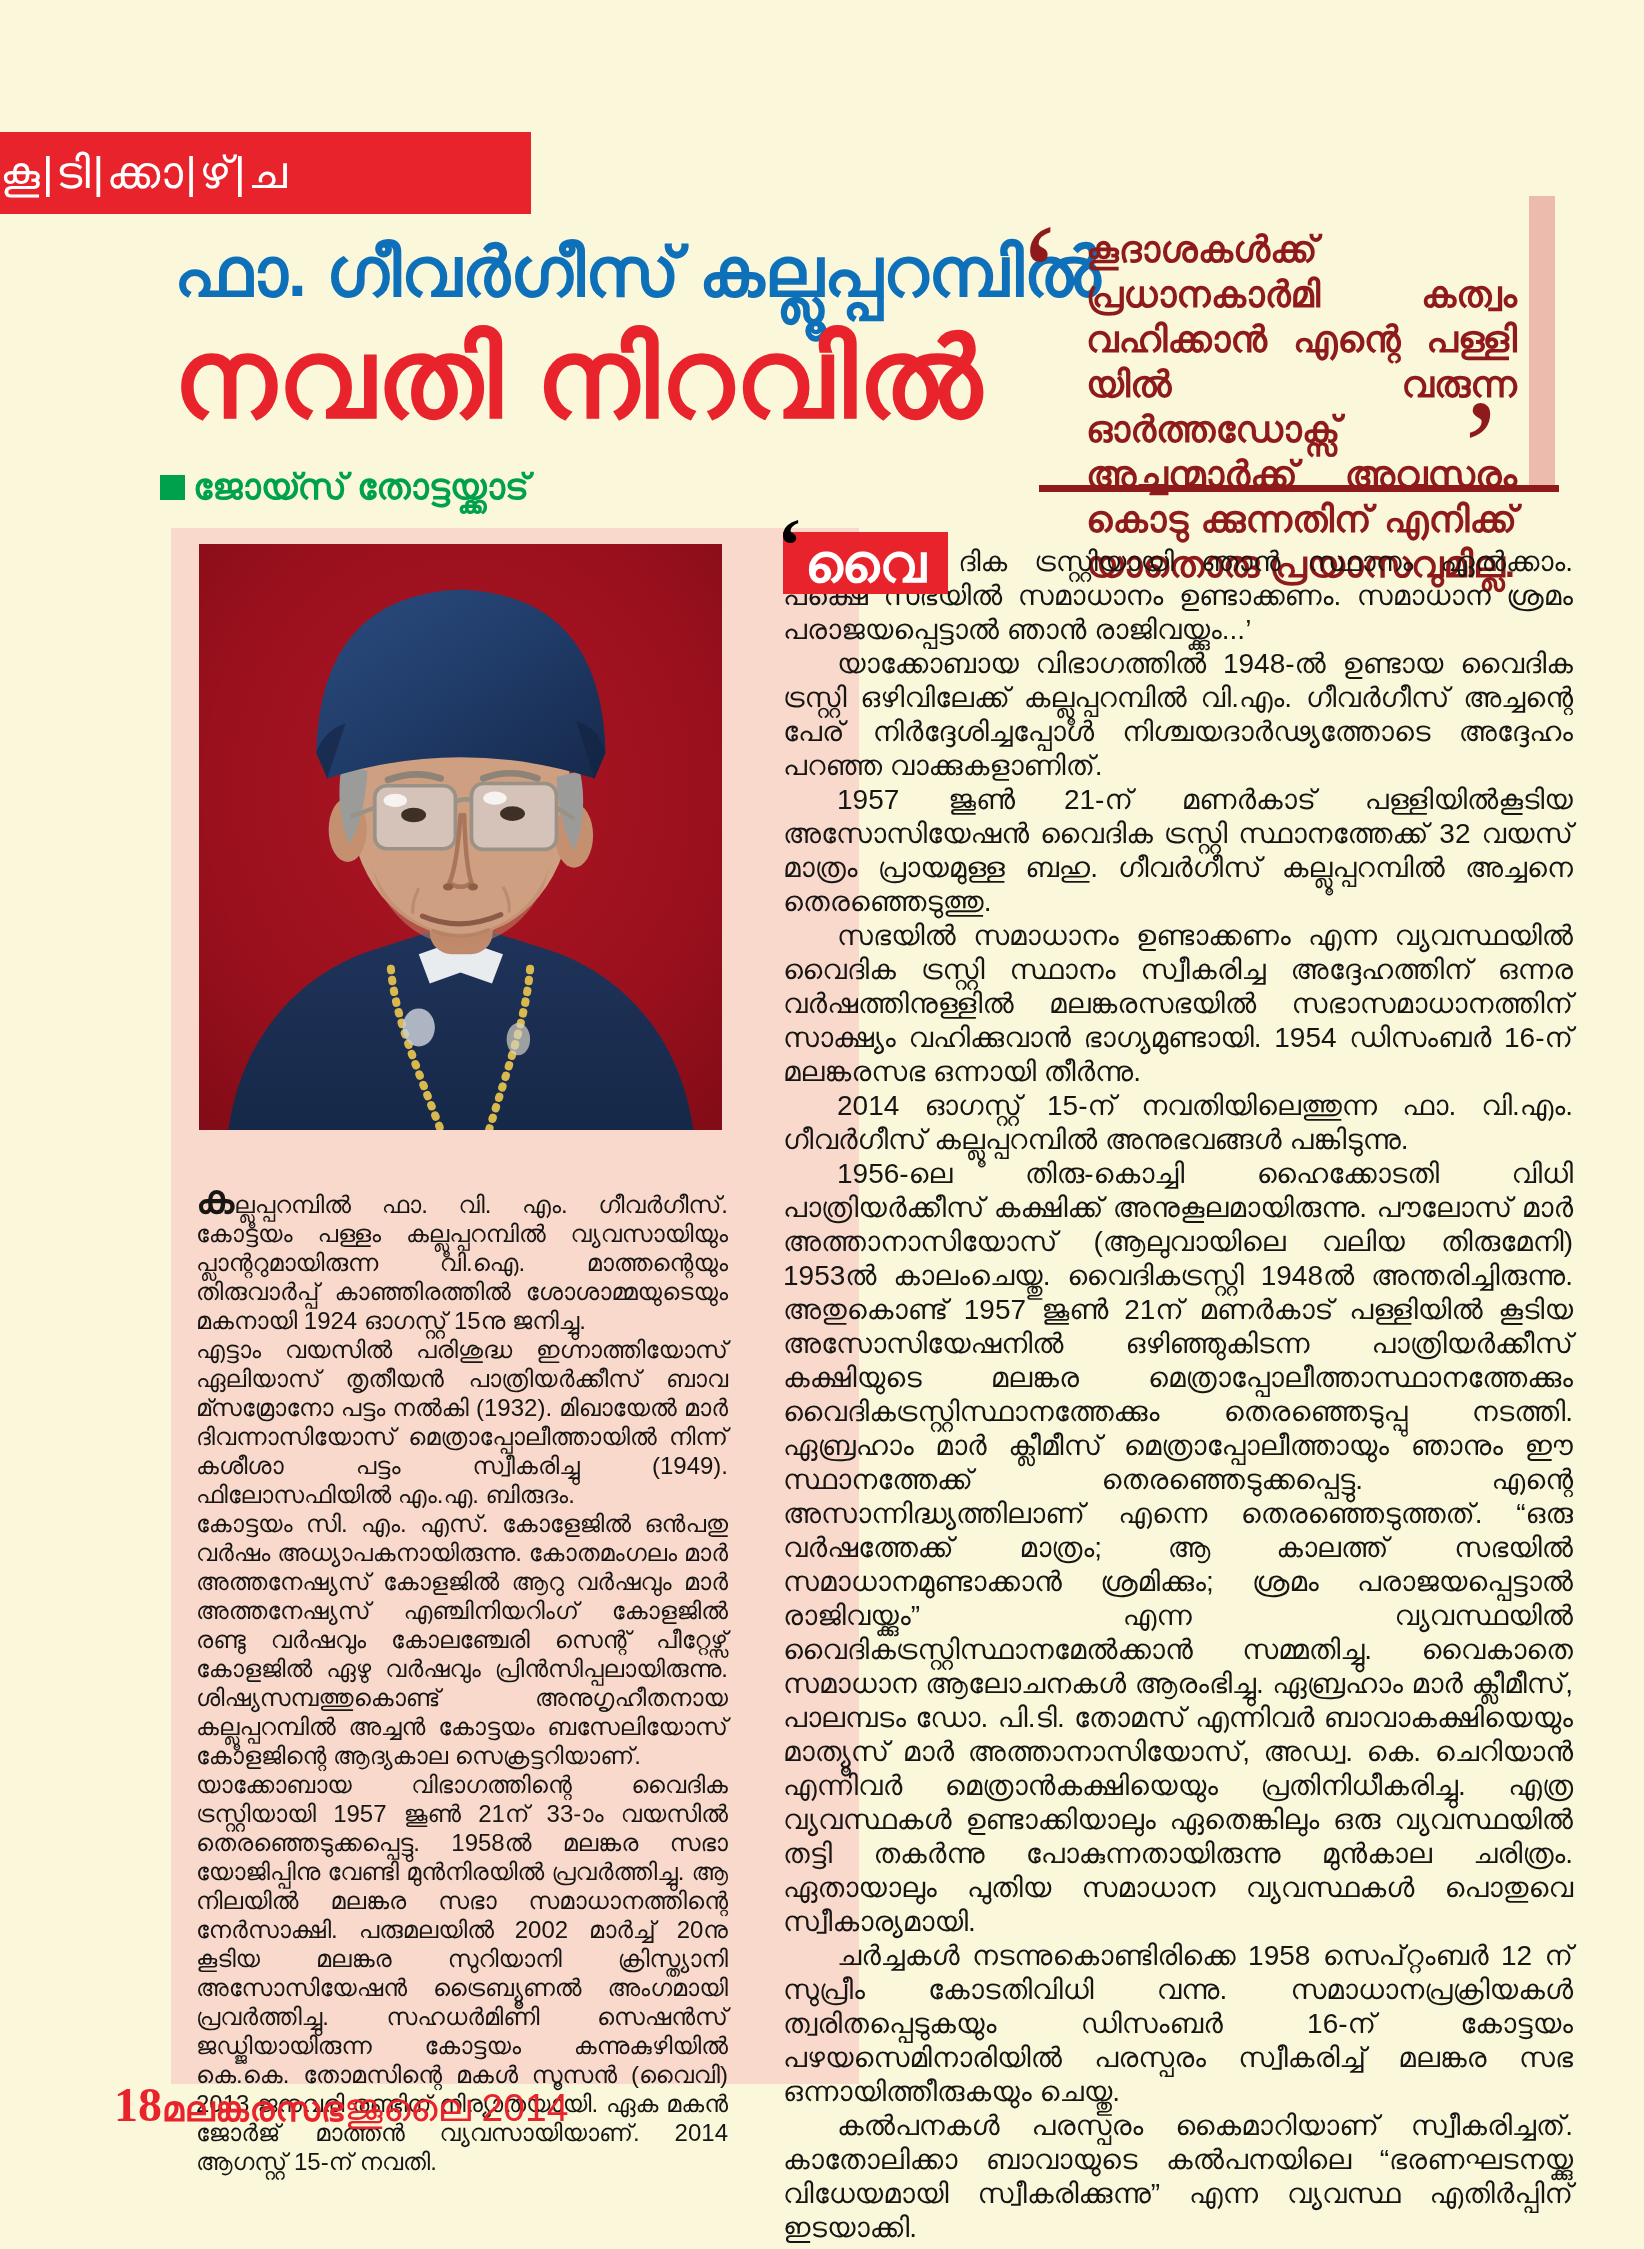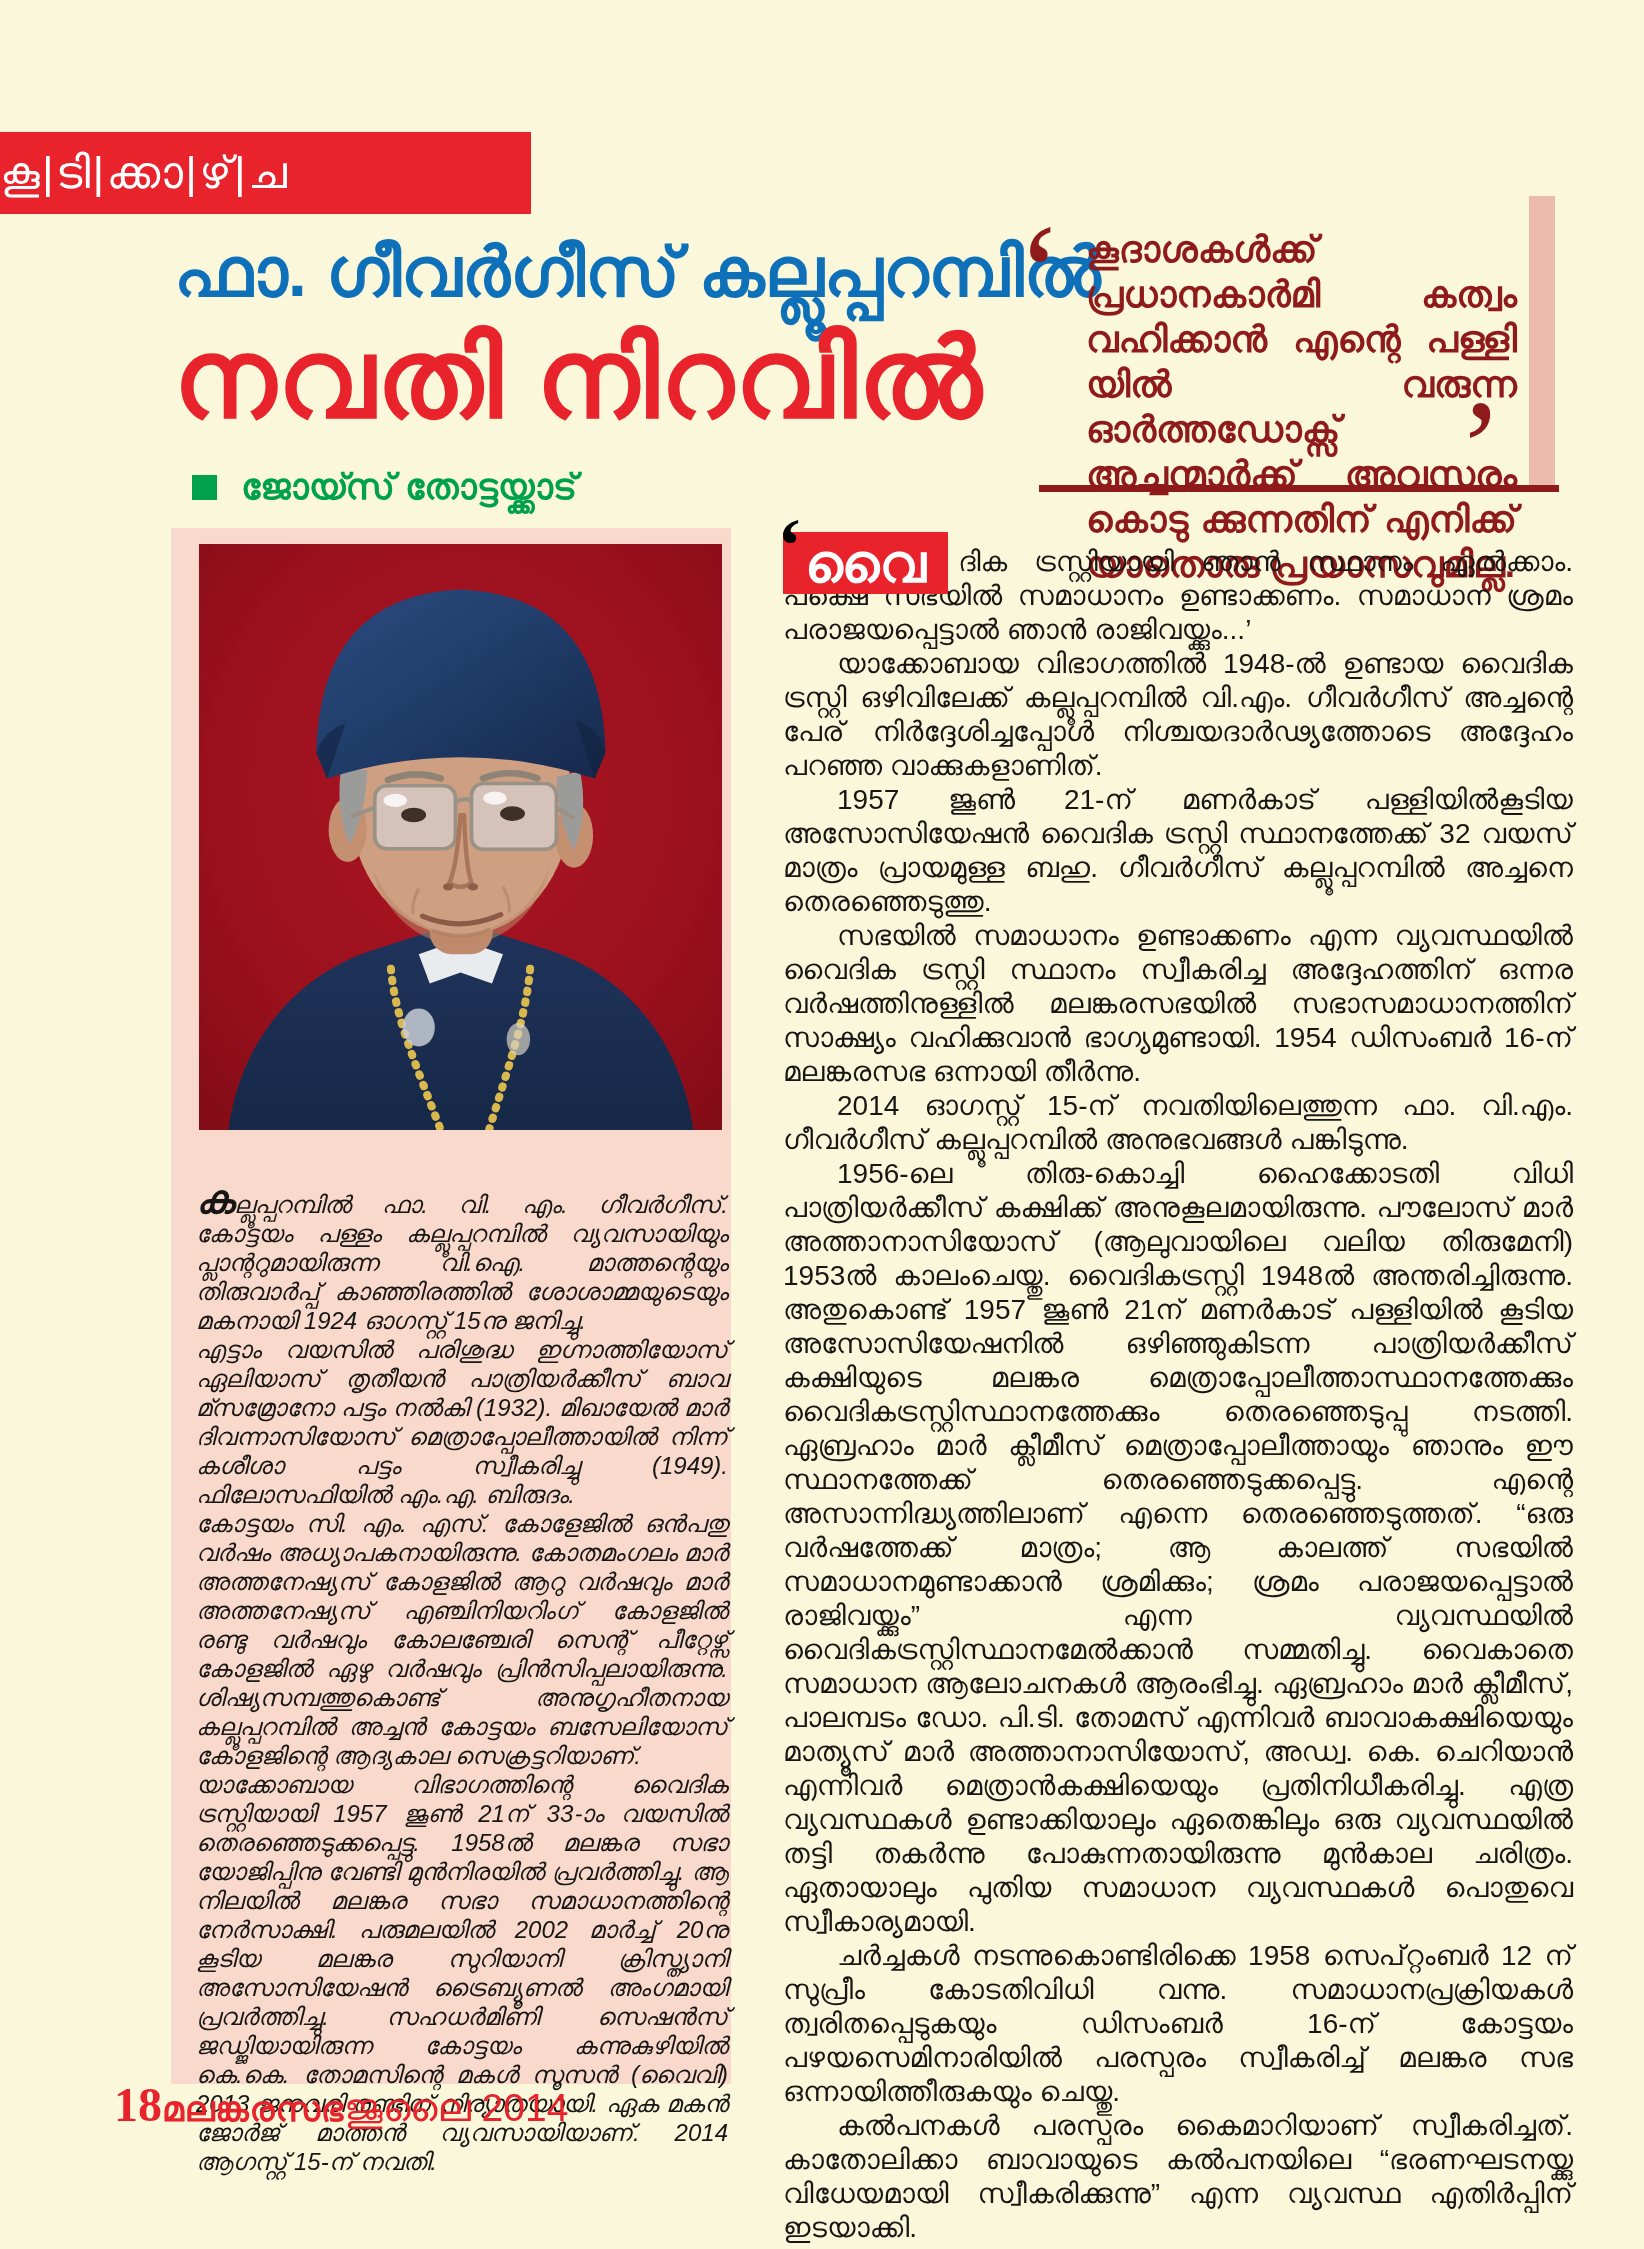--- a/index.html
+++ b/index.html
@@ -21,22 +21,22 @@
     position:absolute;left:174px;top:233px;margin:0;
     font-size:69px;line-height:1.15;font-weight:700;color:#0E70B8;
     white-space:nowrap;
   }
   .title-red{
     position:absolute;left:169px;top:312px;margin:4px;
     font-size:111px;line-height:1.15;font-weight:800;color:#E8232B;
     white-space:nowrap;letter-spacing:1.5px;
   }
   .byline{
-    position:absolute;left:192px;top:466px;
-    display:flex;align-items:center;gap:24px;
+    position:absolute;left:160px;top:466px;
+    display:flex;align-items:center;gap:8px;
   }
   .byline .sq{width:25px;height:25px;background:#00A14D;}
   .byline .byline-label{font-size:36px;font-weight:700;color:#00A14D;white-space:nowrap;}
   
   .pullquote{position:absolute;left:1020px;top:183px;width:539px;height:315px;}
   .pq-bar{position:absolute;left:509px;top:13px;width:26px;height:290px;background:#EDBAAE;}
   .pq-rule{position:absolute;left:19px;top:302px;width:520px;height:6.6px;background:#8E1A1B;}
   .pq-open{
     position:absolute;left:-2.9px;top:20.5px;
     font-family:"Liberation Serif","DejaVu Serif",serif;
@@ -48,23 +48,22 @@
     font-size:136px;line-height:1;color:#8E1A1B;
   }
   .pq-text{
     position:absolute;left:66px;top:31px;width:431px;
     font-size:37px;line-height:45px;font-weight:700;color:#8E1A1B;
     text-align:justify;
     margin-top:13px;
   }
   
   .pink-box{
-    position:absolute;left:171px;top:528px;width:560px;height:1556px;
+    position:absolute;left:171px;top:528px;width:688px;height:1556px;
     background:#F9D9CB;
-    font-style:italic;
   }
   .photo-frame{
     position:absolute;left:28px;top:16px;width:523px;height:586px;
     background:#A31220;overflow:hidden;
   }
   .bio{
     position:absolute;left:25px;top:651px;width:532px;
     font-size:24px;line-height:29px;text-align:justify;color:#171614;
   }
   .bio p{margin:0;}

